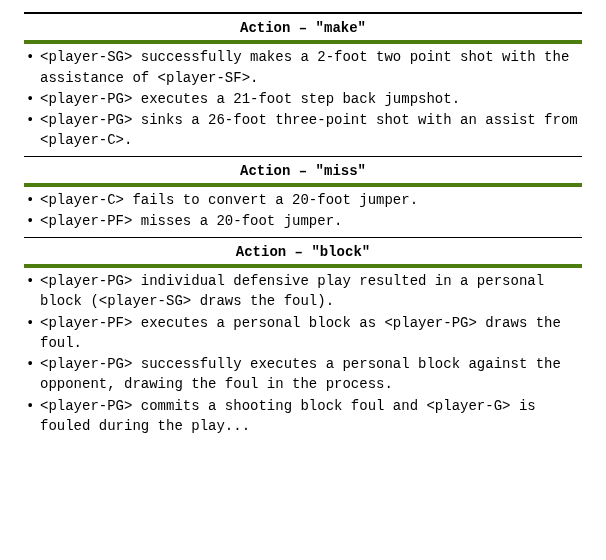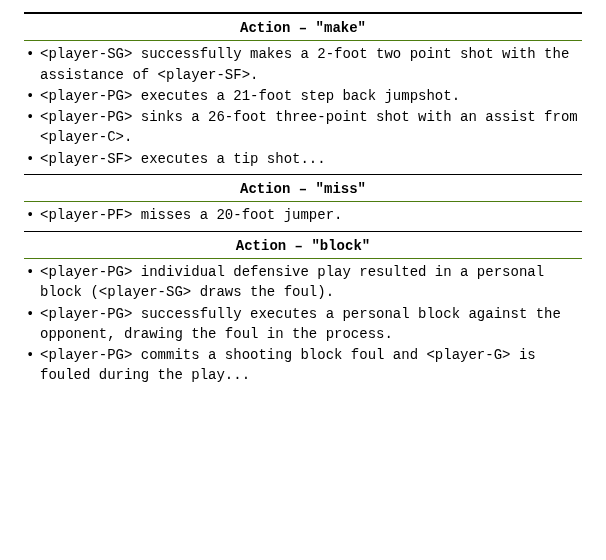--- a/index.html
+++ b/index.html
@@ -24,21 +24,21 @@
       font-weight: bold;
       padding: 4px 0 2px 0;
       border-top: 1px solid black;
     }
     .first-header {
       border-top: 2px solid black;
     }
     ul {
       list-style: none;
       padding: 0;
-      border-top: 1px solid #4d7c0f;
+      border-top: 4px solid #4d7c0f;
       padding-top: 2px;
       padding-bottom: 2px;
     }
     li {
       position: relative;
       padding-left: 16px;
       margin: 1px 0;
       word-wrap: break-word;
     }
     li::before {
@@ -51,30 +51,31 @@
 </head>
 <body>
 
 <div id="content">
     <div class="section">
       <div class="section-header first-header">Action – "make"</div>
       <ul>
         <li>&lt;player-SG&gt; successfully makes a 2-foot two point shot with the assistance of &lt;player-SF&gt;.</li>
         <li>&lt;player-PG&gt; executes a 21-foot step back jumpshot.</li>
         <li>&lt;player-PG&gt; sinks a 26-foot three-point shot with an assist from &lt;player-C&gt;.</li>
-        <li>&lt;player-SF&gt; executes a tip shot...</li>
       </ul>
     </div>
     <div class="section">
       <div class="section-header">Action – "miss"</div>
       <ul>
+        <li>&lt;player-C&gt; fails to convert a 20-foot jumper.</li>
         <li>&lt;player-PF&gt; misses a 20-foot jumper.</li>
       </ul>
     </div>
     <div class="section">
       <div class="section-header">Action – "block"</div>
       <ul>
         <li>&lt;player-PG&gt; individual defensive play resulted in a personal block (&lt;player-SG&gt; draws the foul).</li>
+        <li>&lt;player-PF&gt; executes a personal block as &lt;player-PG&gt; draws the foul.</li>
         <li>&lt;player-PG&gt; successfully executes a personal block against the opponent, drawing the foul in the process.</li>
         <li>&lt;player-PG&gt; commits a shooting block foul and &lt;player-G&gt; is fouled during the play...</li>
       </ul>
     </div>
   </div>
 
 </body></html>

